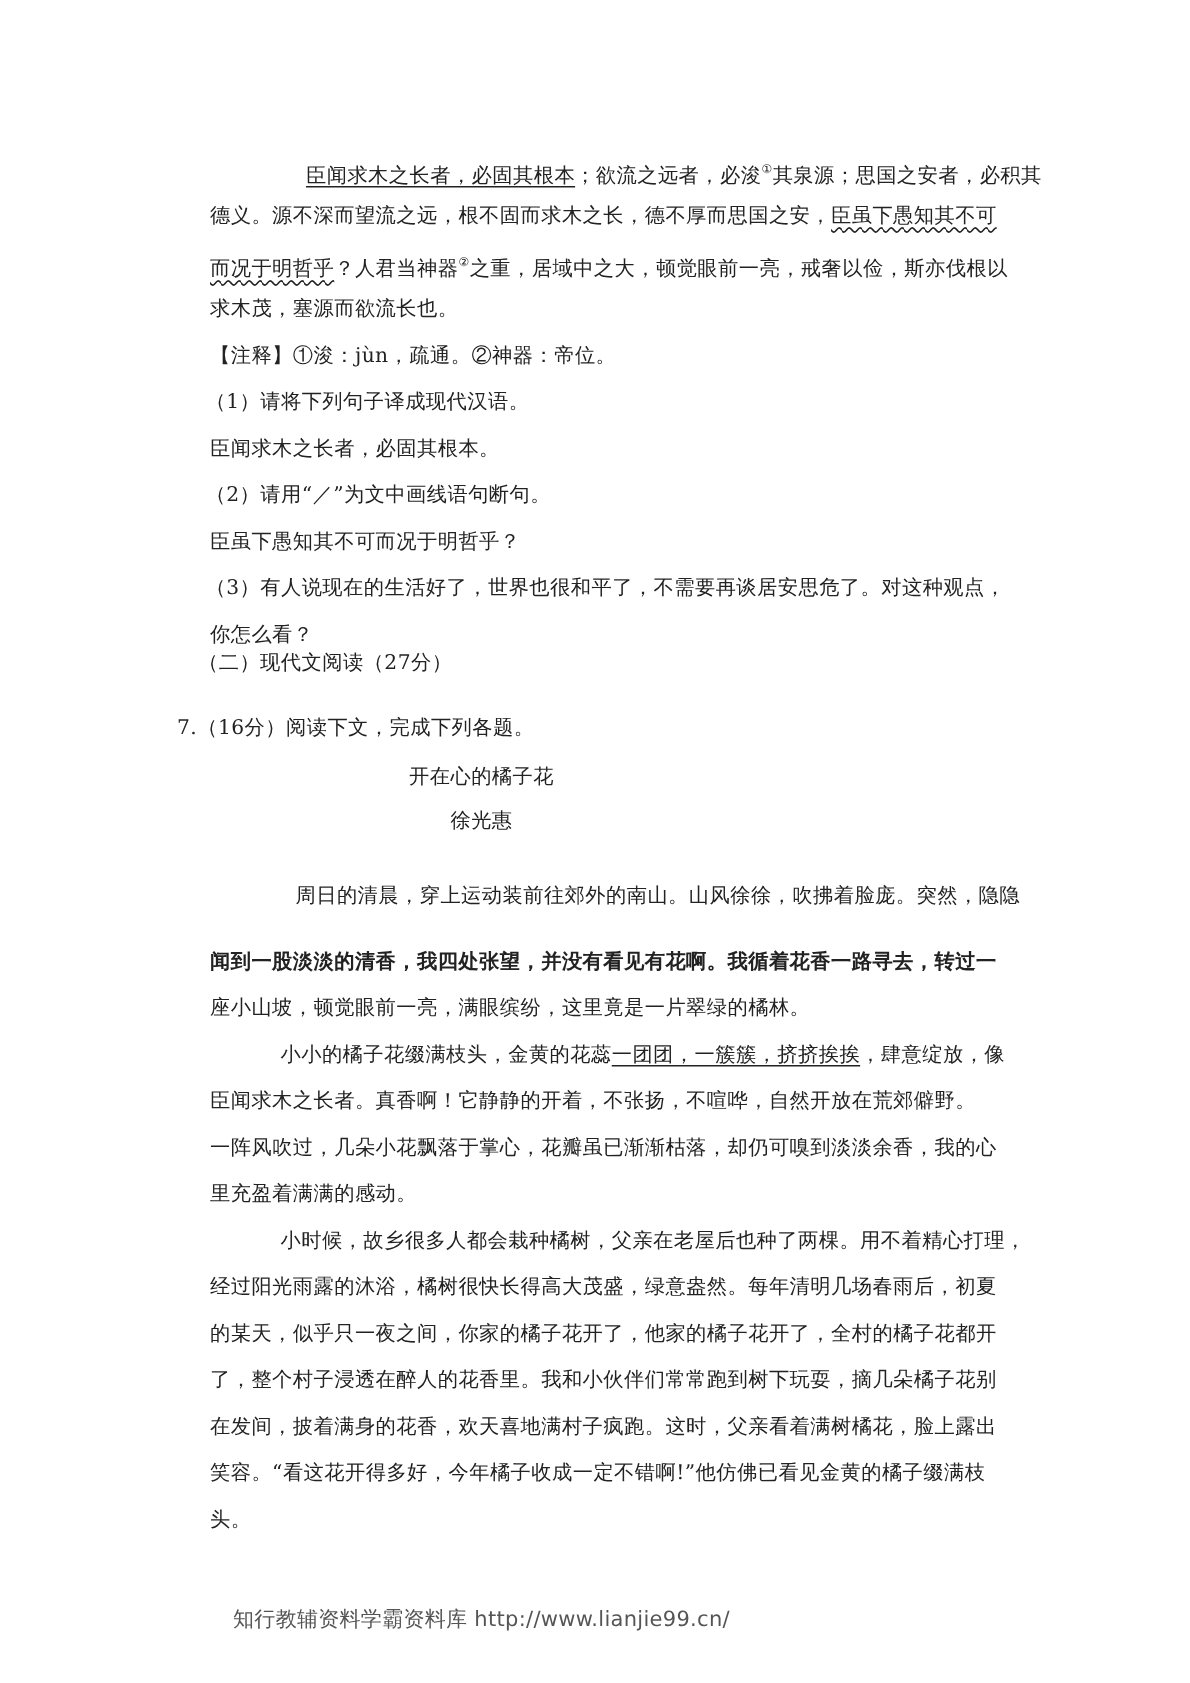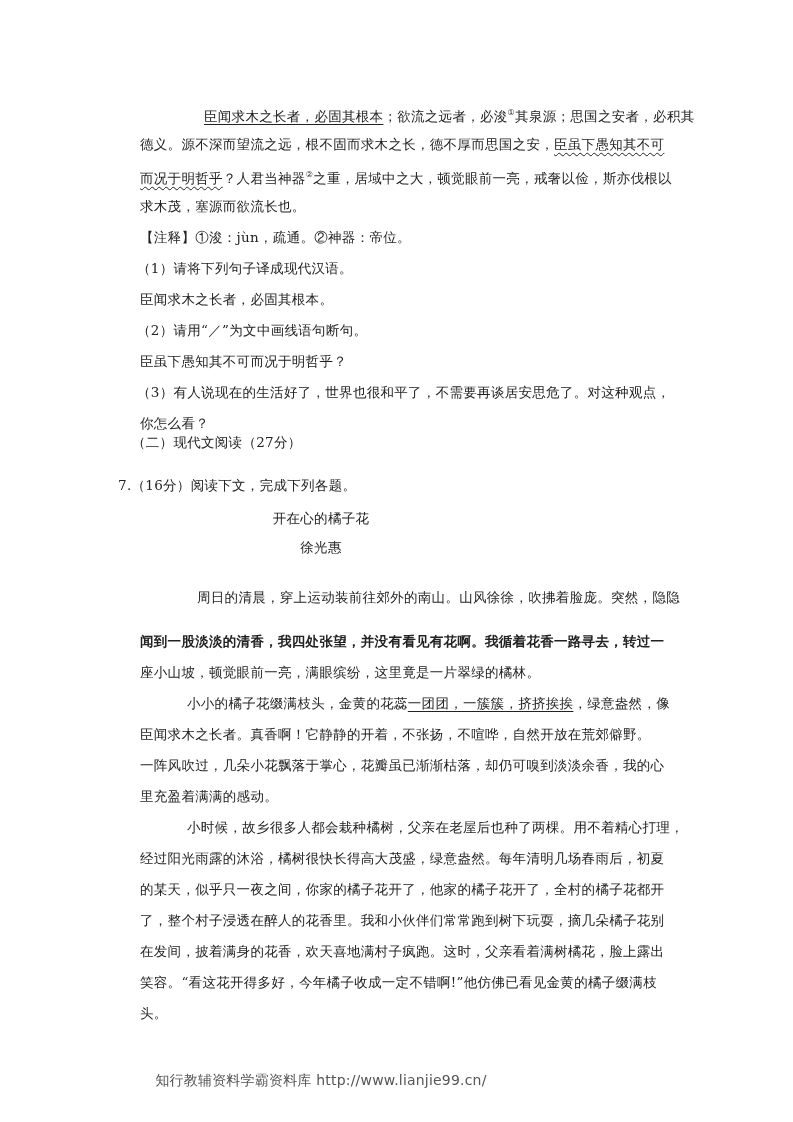--- a/index.html
+++ b/index.html
@@ -33,21 +33,21 @@
   <div class="ln" style="left:120px;top:433px;margin-left:12px;">（二）现代文阅读（27分）</div>
   <div class="ln" style="left:118px;top:476px;">7.（16分）阅读下文，完成下列各题。</div>
 
   <div class="ln center" style="top:509px;">开在心的橘子花</div>
   <div class="ln center" style="top:538px;">徐光惠</div>
 
   <div class="ln" style="left:187px;top:588px;margin-left:10px;">周日的清晨，穿上运动装前往郊外的南山。山风徐徐，吹拂着脸庞。突然，隐隐</div>
   <div class="ln" style="left:140px;top:632px;font-weight:bold;">闻到一股淡淡的清香，我四处张望，并没有看见有花啊。我循着花香一路寻去，转过一</div>
   <div class="ln" style="left:140px;top:663px;">座小山坡，顿觉眼前一亮，满眼缤纷，这里竟是一片翠绿的橘林。</div>
 
-  <div class="ln" style="left:187px;top:694px;"><span>小小的橘子花缀满枝头，金黄的花蕊</span><span class="u">一团团，一簇簇，挤挤挨挨</span><span>，绿意盎然，像</span></div>
+  <div class="ln" style="left:187px;top:694px;"><span>小小的橘子花缀满枝头，金黄的花蕊</span><span class="u">一团团，一簇簇，挤挤挨挨</span><span>，肆意绽放，像</span></div>
   <div class="ln" style="left:140px;top:725px;">臣闻求木之长者。真香啊！它静静的开着，不张扬，不喧哗，自然开放在荒郊僻野。</div>
   <div class="ln" style="left:140px;top:756px;">一阵风吹过，几朵小花飘落于掌心，花瓣虽已渐渐枯落，却仍可嗅到淡淡余香，我的心</div>
   <div class="ln" style="left:140px;top:787px;">里充盈着满满的感动。</div>
 
   <div class="ln" style="left:187px;top:818px;">小时候，故乡很多人都会栽种橘树，父亲在老屋后也种了两棵。用不着精心打理，</div>
   <div class="ln" style="left:140px;top:849px;">经过阳光雨露的沐浴，橘树很快长得高大茂盛，绿意盎然。每年清明几场春雨后，初夏</div>
   <div class="ln" style="left:140px;top:880px;">的某天，似乎只一夜之间，你家的橘子花开了，他家的橘子花开了，全村的橘子花都开</div>
   <div class="ln" style="left:140px;top:911px;">了，整个村子浸透在醉人的花香里。我和小伙伴们常常跑到树下玩耍，摘几朵橘子花别</div>
   <div class="ln" style="left:140px;top:942px;">在发间，披着满身的花香，欢天喜地满村子疯跑。这时，父亲看着满树橘花，脸上露出</div>
   <div class="ln" style="left:140px;top:973px;">笑容。“看这花开得多好，今年橘子收成一定不错啊!”他仿佛已看见金黄的橘子缀满枝</div>

